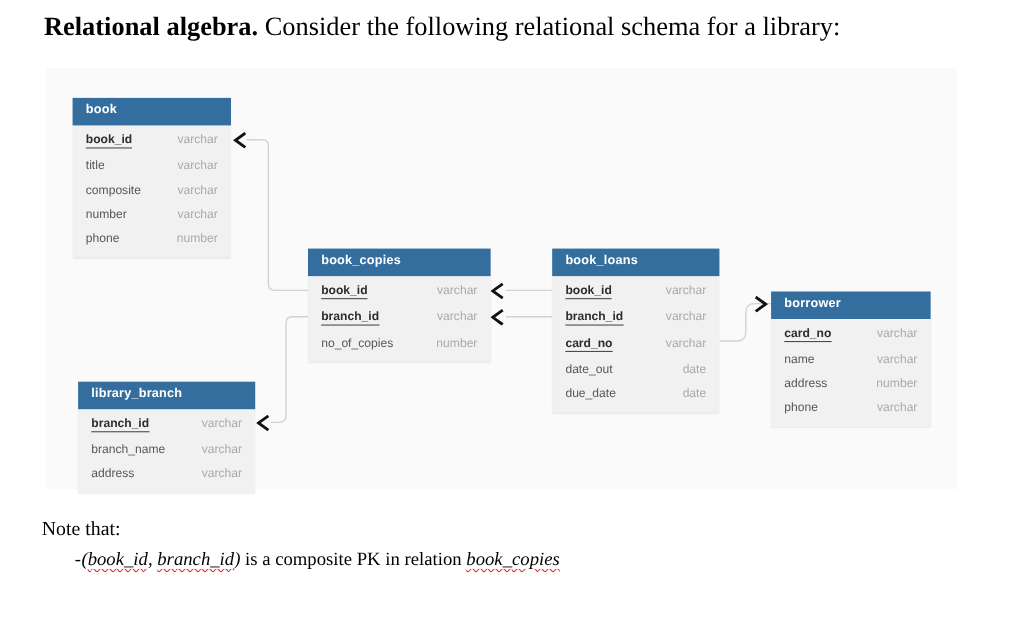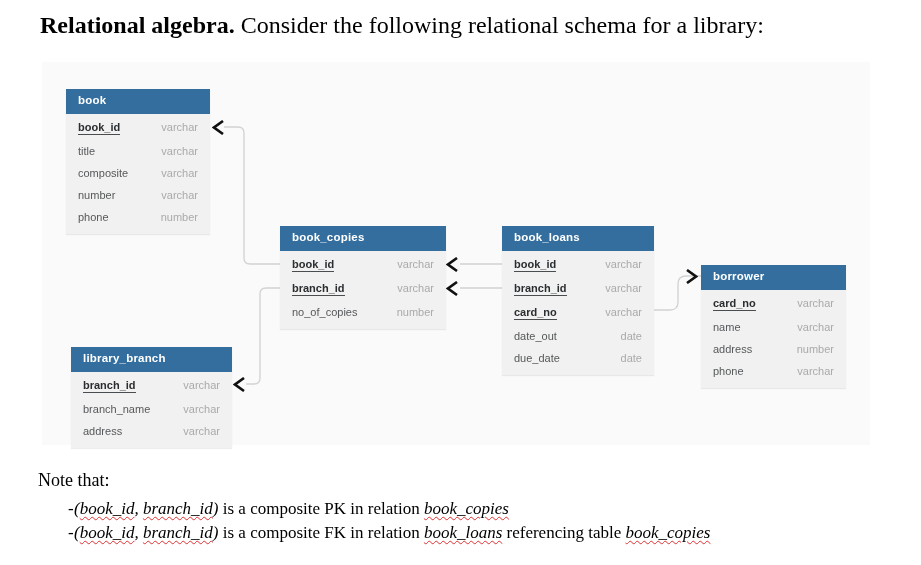--- a/index.html
+++ b/index.html
@@ -284,15 +284,14 @@
   </div>
 
 </div>
 
 <div class="note-head">Note that:</div>
 
 <div class="note-list">
 
   <span class="note-row"><span class="note-dash">-</span><span class="ital">(</span><span class="spell">book_id</span><span class="ital">, </span><span class="spell">branch_id</span><span class="ital">)</span><span> is a composite PK in relation </span><span class="spell">book_copies</span></span>
 
-  <span class="note-row"><span class="note-dash">-</span><span class="ital">(</span><span class="spell">book_id</span><span class="ital">, </span><span class="spell">branch_id</span><span class="ital">)</span><span> is a composite FK in relation </span><span class="spell">book_loans</span><span> referencing table </span><span class="spell">book_copies</span></span>
 
 </div>
 
 </body></html>

